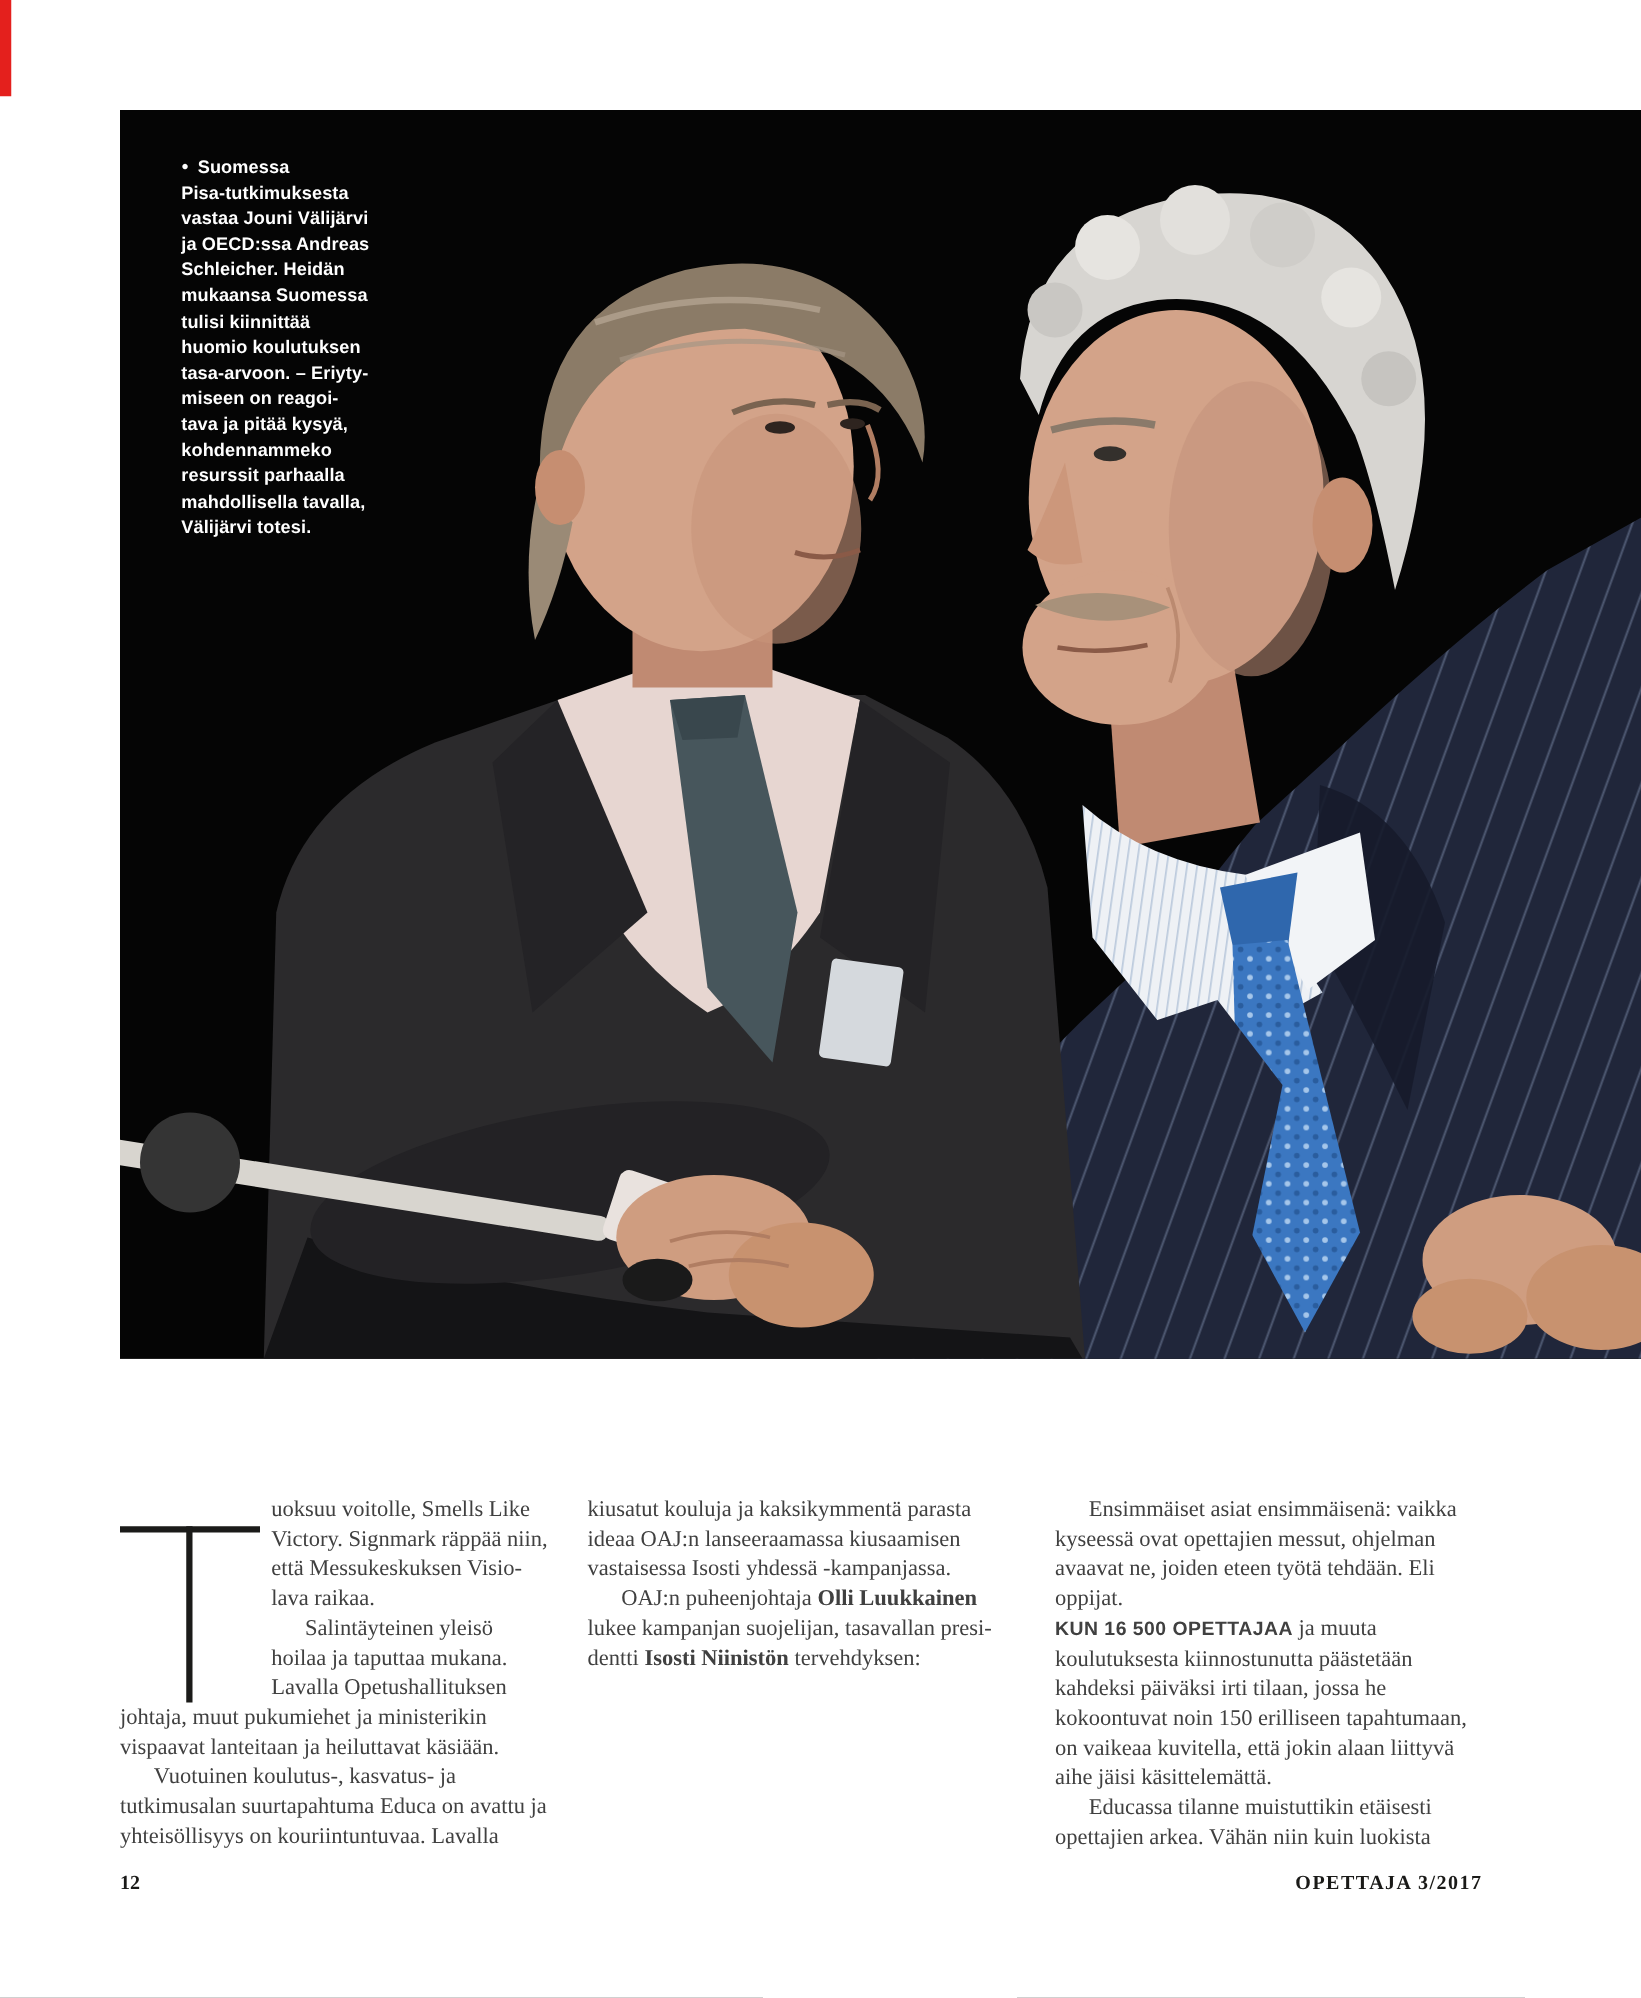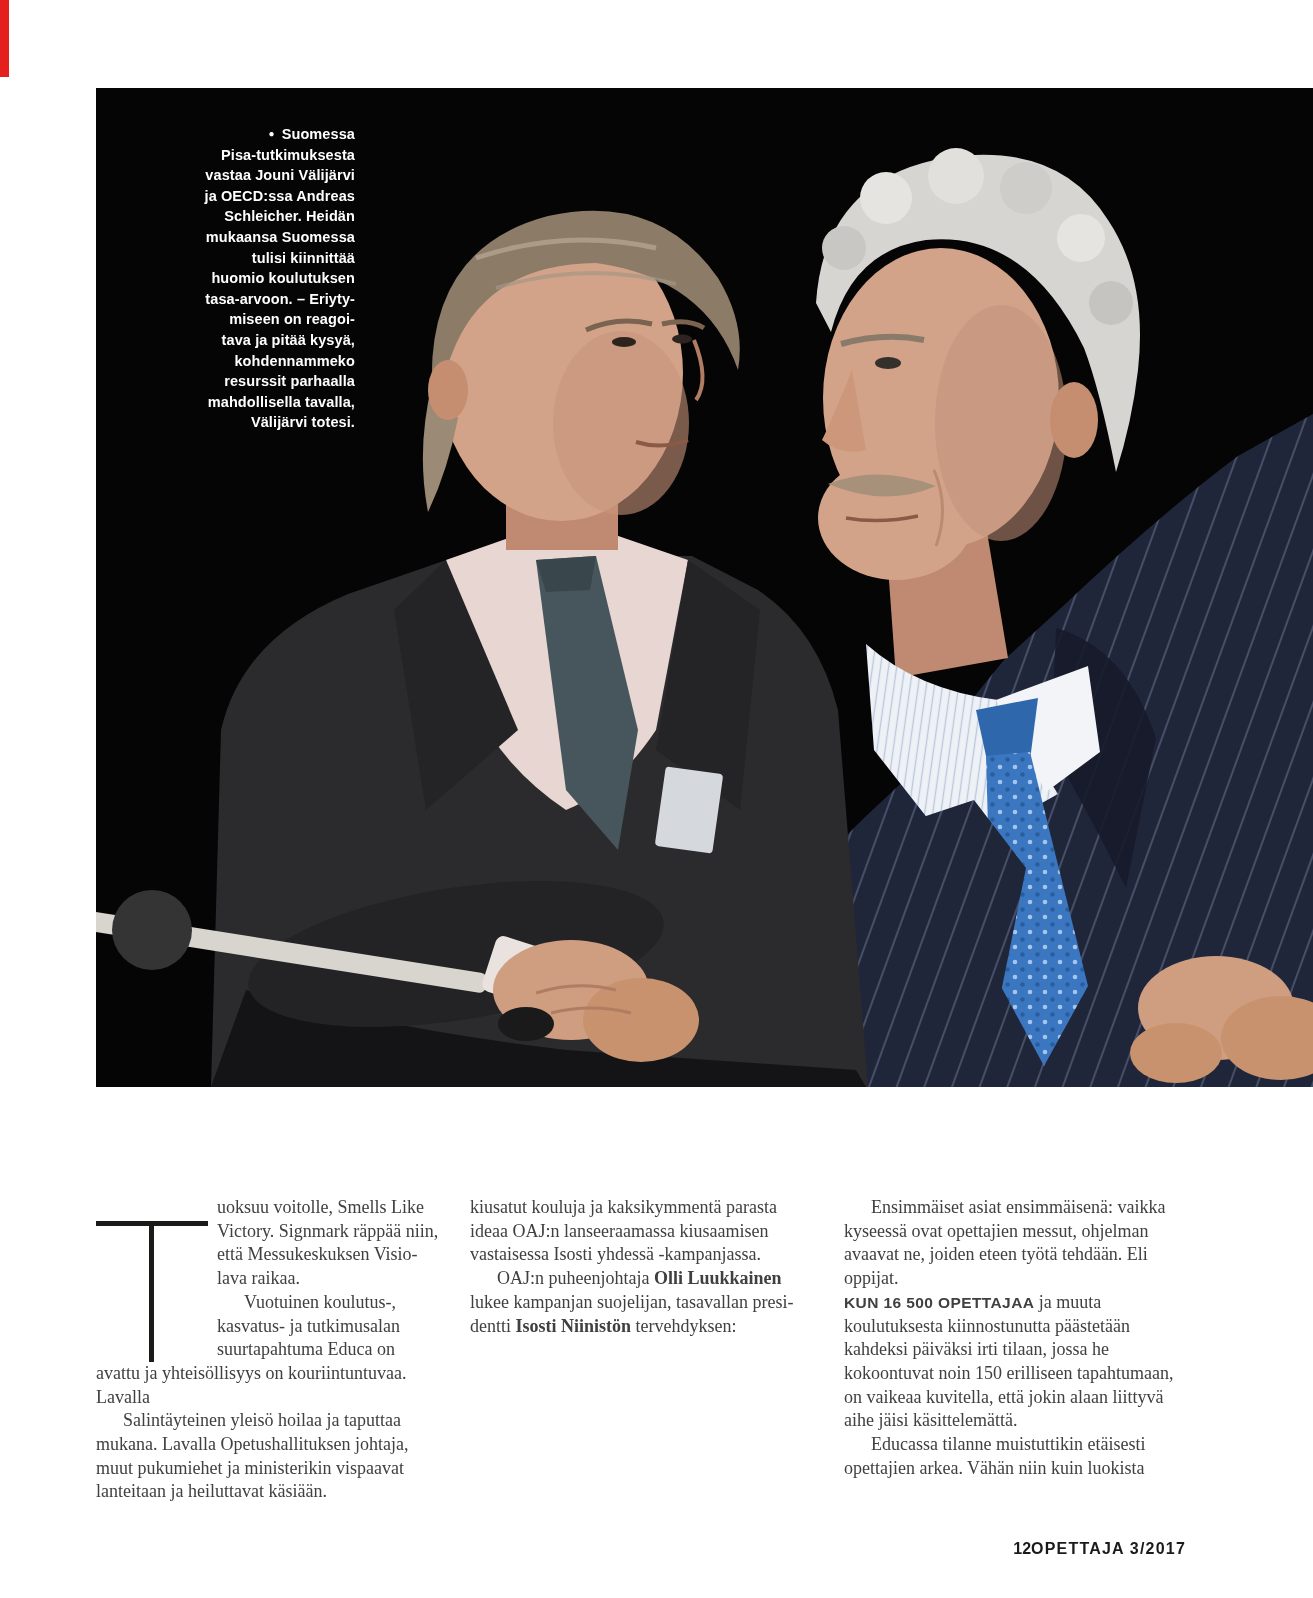--- a/index.html
+++ b/index.html
@@ -9,21 +9,21 @@
   
   .crop-mark{position:absolute;left:0;top:0;width:9px;height:77px;background:#e4201d;}
 
   
   .photo{position:absolute;left:96px;top:88px;width:1217px;height:999px;background:#050505;}
   .photo svg{display:block;}
 
   
   .photo-caption{position:absolute;left:49px;top:36px;width:210px;margin:0;
     color:#ffffff;font-weight:700;font-size:14.5px;line-height:20.6px;
-    white-space:pre-line;letter-spacing:0.1px;text-align:right;}
+    white-space:pre-line;letter-spacing:0.1px;}
   .cap-bullet{font-size:10px;margin-right:7px;vertical-align:2px;}
 
   
   .col{position:absolute;top:1196px;width:345px;color:#404040;
     font-family:"Liberation Serif", serif;font-size:18px;line-height:23.7px;}
   .col p{margin:0;}
   .col p.indent{text-indent:27px;}
   .col .bold-name{font-weight:700;}
   .section{margin-top:23.7px;}
   .lead-caps{font-family:Liberation Sans, sans-serif;font-weight:700;
@@ -32,22 +32,22 @@
   #col2{left:470px;}
   #col3{left:844px;width:342px;}
 
   
   .dropcap-box{float:left;width:121px;height:158px;margin-top:4px;position:relative;}
   .dc-bar{position:absolute;top:21px;left:0;width:112px;height:5px;background:#1b1b19;}
   .dc-stem{position:absolute;top:21px;left:53px;width:5px;height:141px;background:#1b1b19;}
   .sr-only{position:absolute;width:1px;height:1px;overflow:hidden;clip:rect(0 0 0 0);white-space:nowrap;}
 
   
-  .footer{position:absolute;left:96px;top:1540px;width:1090px;display:flex;
-    justify-content:flex-end;align-items:baseline;color:#1a1a18;}
+  .footer{position:absolute;left:96px;top:1498px;width:1090px;display:flex;
+    justify-content:space-between;align-items:baseline;color:#1a1a18;font-family:Liberation Serif, serif;}
   .page-number{font-weight:700;font-size:16px;}
   .magazine-issue{font-weight:700;font-size:16px;letter-spacing:1.2px;}
 </style>
 </head>
 <body>
 
 <div id="page">
 
   <div class="crop-mark"></div>
 
@@ -164,22 +164,22 @@
 Välijärvi totesi.</span></p>
   </figure>
 
   <div class="col" id="col1">
     <div class="dropcap-box">
       <div class="dc-bar"></div>
       <div class="dc-stem"></div>
       <span class="sr-only">T</span>
     </div>
     <p>uoksuu voitolle, Smells Like Victory. Signmark räppää niin, että Messukeskuksen Visio­lava raikaa.</p>
+    <p class="indent">Salintäyteinen yleisö hoilaa ja taputtaa mukana. Lavalla Opetushallituksen johtaja, muut pukumiehet ja ministerikin vispaavat lanteitaan ja heiluttavat käsiään.</p>
     <p class="indent">Vuotuinen koulutus-, kasvatus- ja tutkimusalan suurtapahtuma Educa on avattu ja yhteisöllisyys on kouriintuntuvaa. Lavalla</p>
-    <p class="indent">Salintäyteinen yleisö hoilaa ja taputtaa mukana. Lavalla Opetushallituksen johtaja, muut pukumiehet ja ministerikin vispaavat lanteitaan ja heiluttavat käsiään.</p>
   </div>
 
   <div class="col" id="col2">
     <p>kiusatut kouluja ja kaksikymmentä parasta ideaa OAJ:n lanseeraamassa kiusaamisen vastaisessa Isosti yhdessä -kampanjassa.</p>
     <p class="indent"><span>OAJ:n puheenjohtaja </span><span class="bold-name">Olli Luukkainen</span><span> lukee kampanjan suojelijan, tasavallan presi­dentti </span><span class="bold-name">Isosti Niinistön</span><span> tervehdyksen:</span></p>
   </div>
 
   <div class="col" id="col3">
     <p class="indent">Ensimmäiset asiat ensimmäisenä: vaikka kyseessä ovat opettajien messut, ohjelman avaavat ne, joiden eteen työtä tehdään. Eli oppijat.</p>
     <p class="section"><span class="lead-caps">KUN 16 500 OPETTAJAA</span><span> ja muuta koulutuksesta kiinnostunutta päästetään kahdeksi päiväksi irti tilaan, jossa he kokoontuvat noin 150 eril­liseen tapahtumaan, on vaikeaa kuvitella, että jokin alaan liittyvä aihe jäisi käsittelemättä.</span></p>

